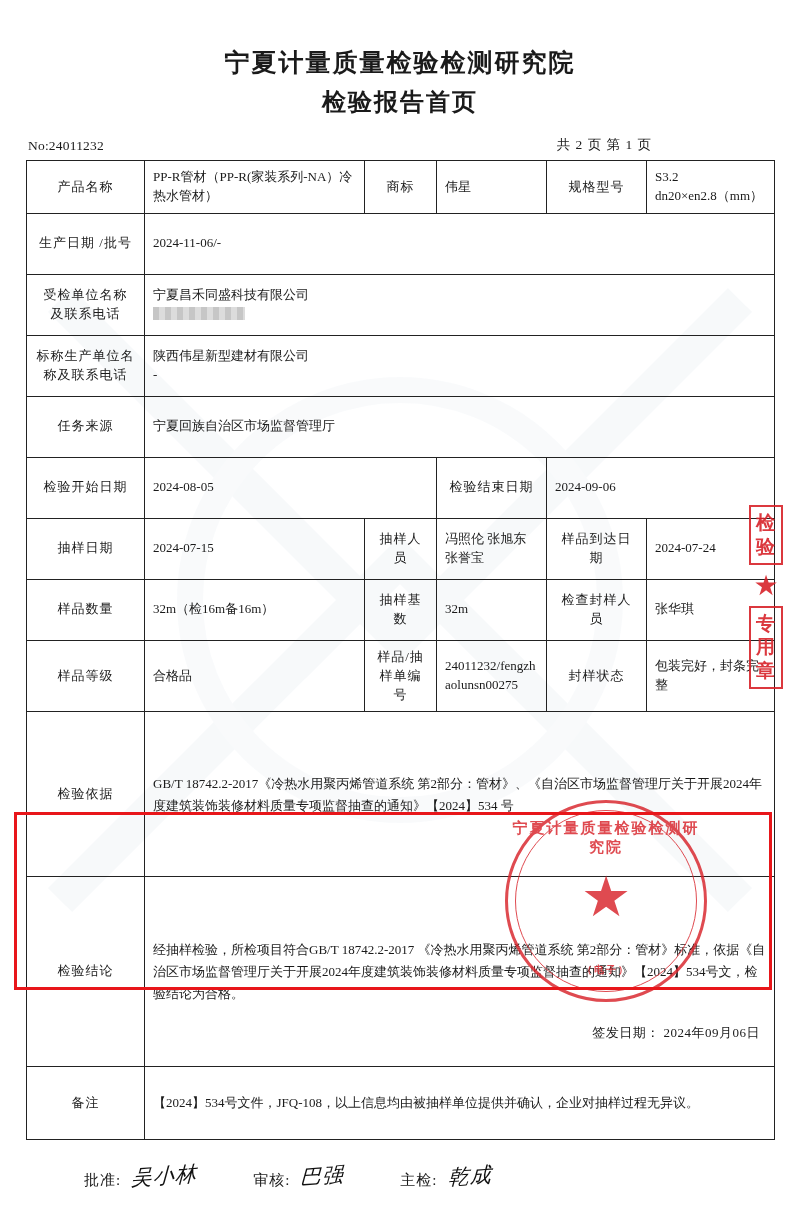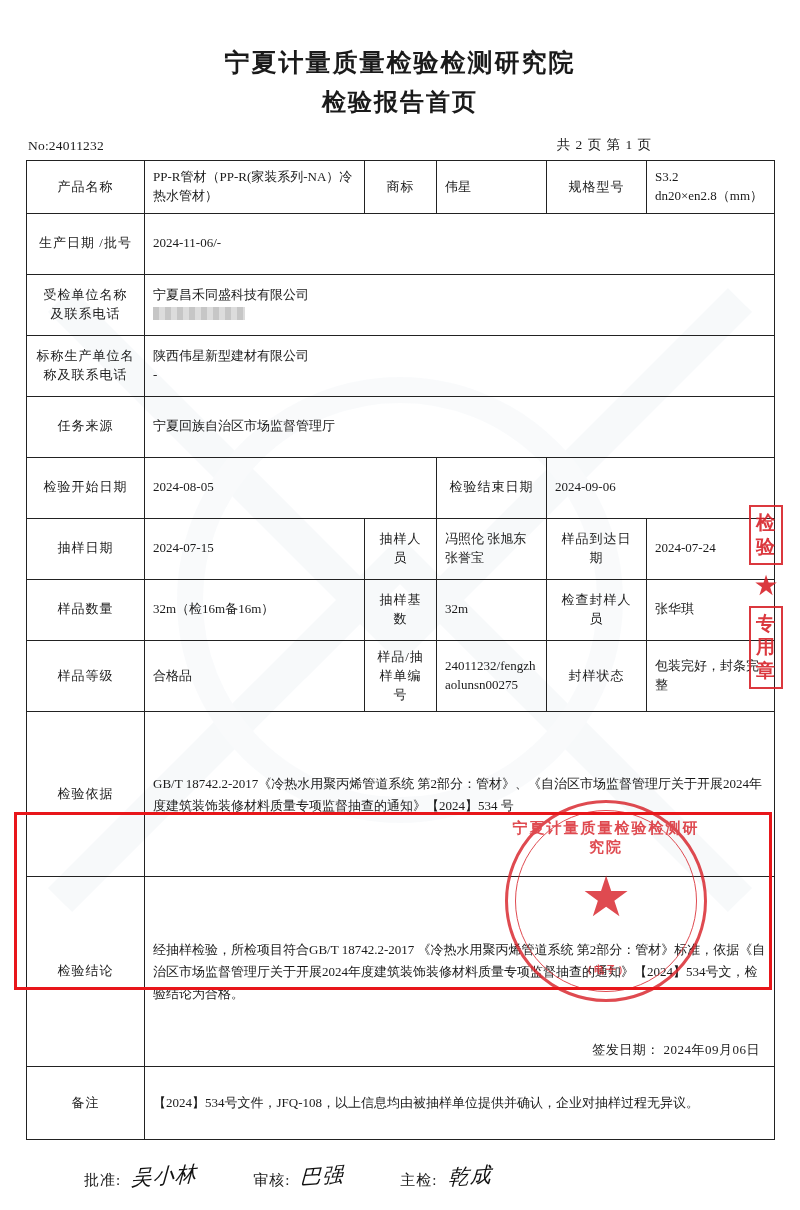--- a/index.html
+++ b/index.html
@@ -94,21 +94,21 @@
 
   .concl-cell {
     height: 175px;
     vertical-align: top;
     position: relative;
   }
   .concl-cell .inner { line-height: 1.7; }
   .sign-date {
     position: absolute;
     right: 14px;
-    bottom: 7px;
+    bottom: 24px;
     font-size: 13px;
     letter-spacing: 0.5px;
   }
 
   .remark-cell { height: 58px; vertical-align: middle; margin-left: 32px; }
 
   
   .red-box {
     position: absolute;
     left: 14px;

